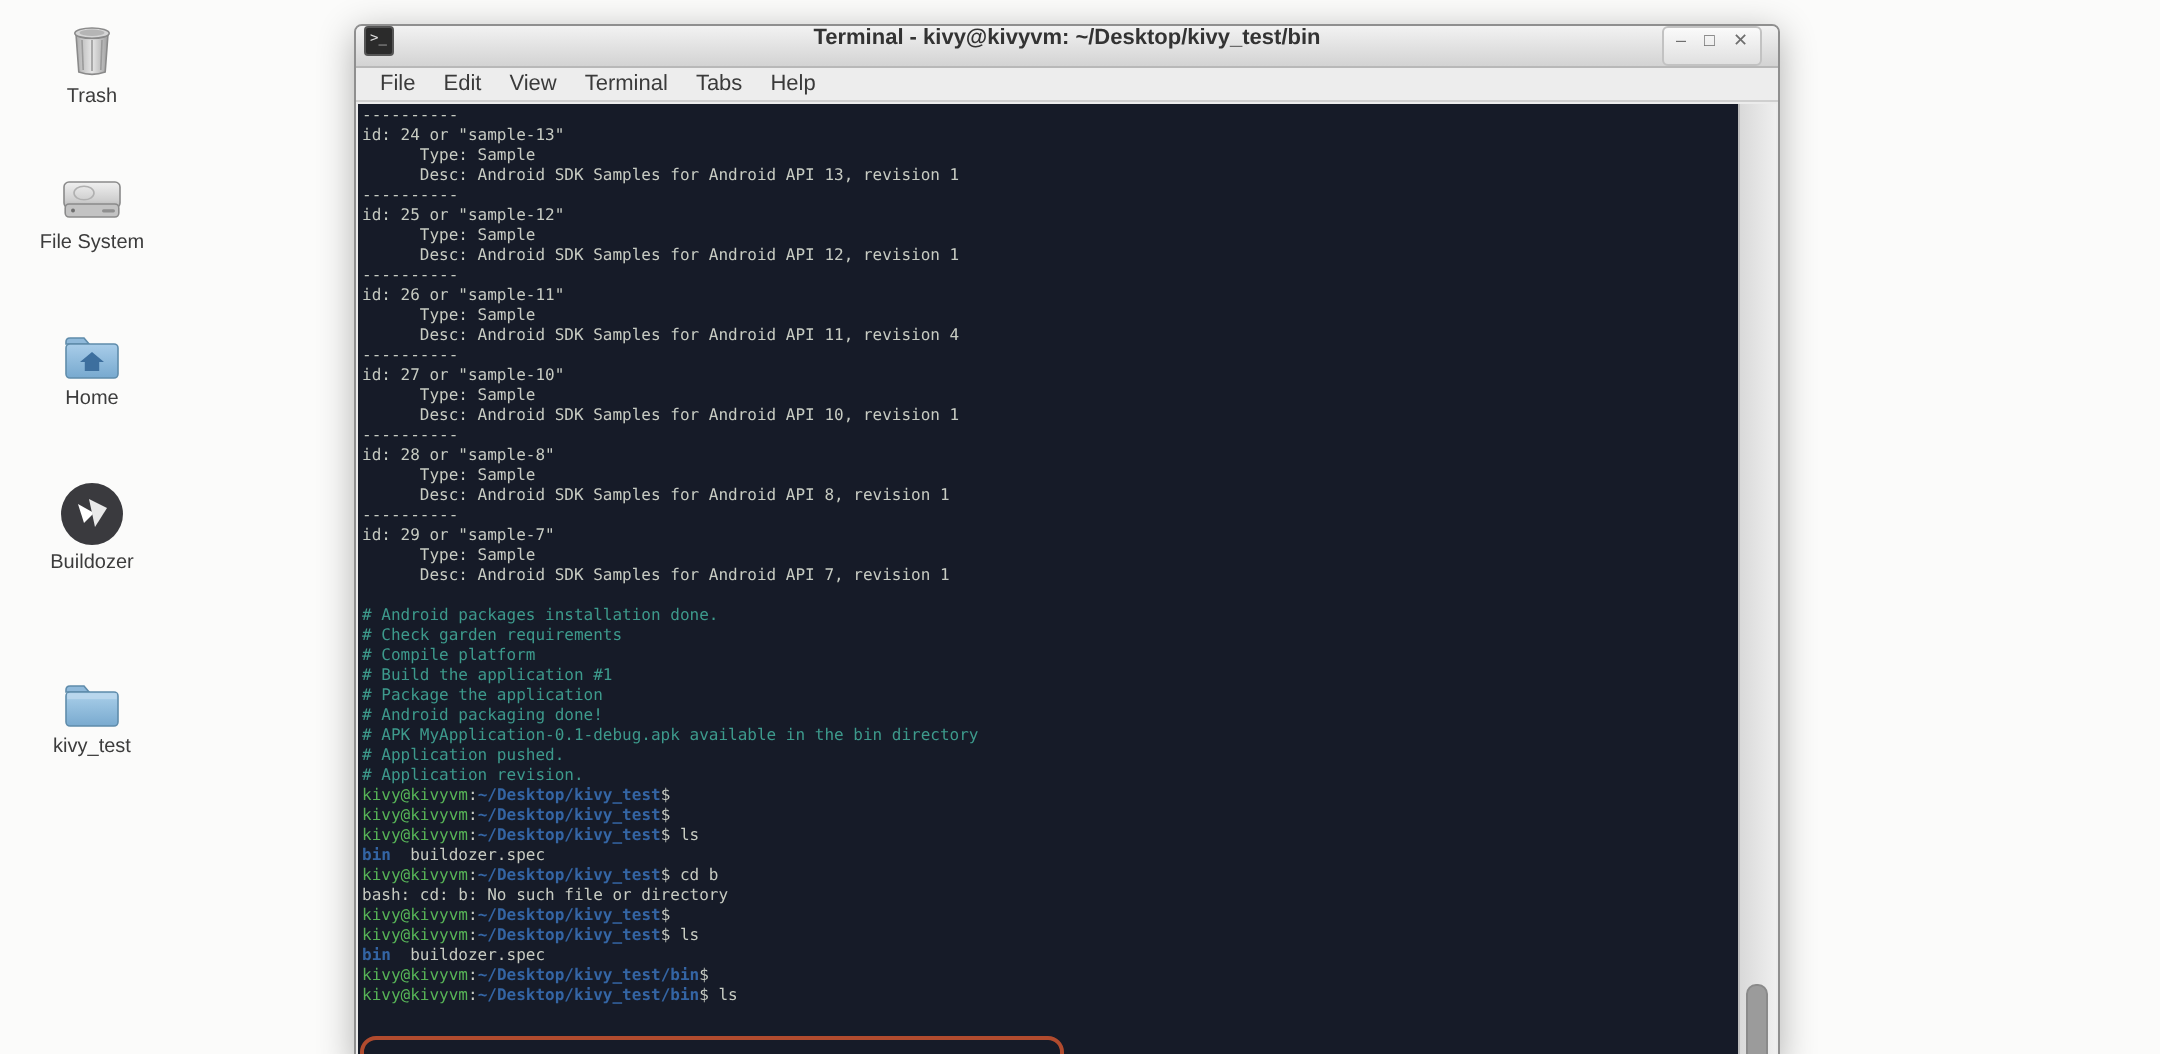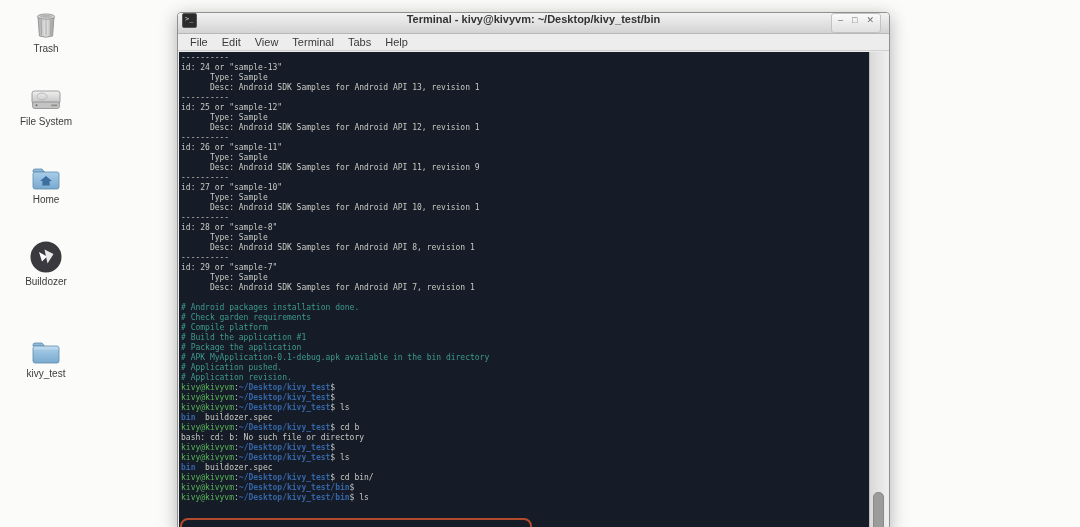--- a/index.html
+++ b/index.html
@@ -156,52 +156,52 @@
         <div class="trow"><span class="c-fg">id: 24 or "sample-13"</span></div>
         <div class="trow"><span class="c-fg">      Type: Sample</span></div>
         <div class="trow"><span class="c-fg">      Desc: Android SDK Samples for Android API 13, revision 1</span></div>
         <div class="trow"><span class="c-fg">----------</span></div>
         <div class="trow"><span class="c-fg">id: 25 or "sample-12"</span></div>
         <div class="trow"><span class="c-fg">      Type: Sample</span></div>
         <div class="trow"><span class="c-fg">      Desc: Android SDK Samples for Android API 12, revision 1</span></div>
         <div class="trow"><span class="c-fg">----------</span></div>
         <div class="trow"><span class="c-fg">id: 26 or "sample-11"</span></div>
         <div class="trow"><span class="c-fg">      Type: Sample</span></div>
-        <div class="trow"><span class="c-fg">      Desc: Android SDK Samples for Android API 11, revision 9</span></div>
+        <div class="trow"><span class="c-fg">      Desc: Android SDK Samples for Android API 11, revision 4</span></div>
         <div class="trow"><span class="c-fg">----------</span></div>
         <div class="trow"><span class="c-fg">id: 27 or "sample-10"</span></div>
         <div class="trow"><span class="c-fg">      Type: Sample</span></div>
         <div class="trow"><span class="c-fg">      Desc: Android SDK Samples for Android API 10, revision 1</span></div>
         <div class="trow"><span class="c-fg">----------</span></div>
         <div class="trow"><span class="c-fg">id: 28 or "sample-8"</span></div>
         <div class="trow"><span class="c-fg">      Type: Sample</span></div>
         <div class="trow"><span class="c-fg">      Desc: Android SDK Samples for Android API 8, revision 1</span></div>
         <div class="trow"><span class="c-fg">----------</span></div>
         <div class="trow"><span class="c-fg">id: 29 or "sample-7"</span></div>
         <div class="trow"><span class="c-fg">      Type: Sample</span></div>
         <div class="trow"><span class="c-fg">      Desc: Android SDK Samples for Android API 7, revision 1</span></div>
         <div class="trow"><span class="c-fg"></span></div>
         <div class="trow"><span class="c-teal"># Android packages installation done.</span></div>
         <div class="trow"><span class="c-teal"># Check garden requirements</span></div>
         <div class="trow"><span class="c-teal"># Compile platform</span></div>
         <div class="trow"><span class="c-teal"># Build the application #1</span></div>
         <div class="trow"><span class="c-teal"># Package the application</span></div>
+        <div class="trow"><span class="c-teal"># Android packaging done!</span></div>
         <div class="trow"><span class="c-teal"># APK MyApplication-0.1-debug.apk available in the bin directory</span></div>
         <div class="trow"><span class="c-teal"># Application pushed.</span></div>
         <div class="trow"><span class="c-teal"># Application revision.</span></div>
         <div class="trow"><span class="c-green">kivy@kivyvm</span><span class="c-fg">:</span><span class="c-blue">~/Desktop/kivy_test</span><span class="c-fg">$</span></div>
         <div class="trow"><span class="c-green">kivy@kivyvm</span><span class="c-fg">:</span><span class="c-blue">~/Desktop/kivy_test</span><span class="c-fg">$</span></div>
         <div class="trow"><span class="c-green">kivy@kivyvm</span><span class="c-fg">:</span><span class="c-blue">~/Desktop/kivy_test</span><span class="c-fg">$ ls</span></div>
         <div class="trow"><span class="c-blue">bin</span><span class="c-fg">  buildozer.spec</span></div>
         <div class="trow"><span class="c-green">kivy@kivyvm</span><span class="c-fg">:</span><span class="c-blue">~/Desktop/kivy_test</span><span class="c-fg">$ cd b</span></div>
         <div class="trow"><span class="c-fg">bash: cd: b: No such file or directory</span></div>
         <div class="trow"><span class="c-green">kivy@kivyvm</span><span class="c-fg">:</span><span class="c-blue">~/Desktop/kivy_test</span><span class="c-fg">$</span></div>
         <div class="trow"><span class="c-green">kivy@kivyvm</span><span class="c-fg">:</span><span class="c-blue">~/Desktop/kivy_test</span><span class="c-fg">$ ls</span></div>
         <div class="trow"><span class="c-blue">bin</span><span class="c-fg">  buildozer.spec</span></div>
-        <div class="trow"><span class="c-green">kivy@kivyvm</span><span class="c-fg">:</span><span class="c-blue">~/Desktop/kivy_test</span><span class="c-fg">$ cd bin/</span></div>
         <div class="trow"><span class="c-green">kivy@kivyvm</span><span class="c-fg">:</span><span class="c-blue">~/Desktop/kivy_test/bin</span><span class="c-fg">$</span></div>
         <div class="trow"><span class="c-green">kivy@kivyvm</span><span class="c-fg">:</span><span class="c-blue">~/Desktop/kivy_test/bin</span><span class="c-fg">$ ls</span></div>
       </div>
     <div class="scrollbar">
       <div class="sthumb"></div>
     </div>
     <div class="annotation-box"></div>
   </div>
 </div>
 

